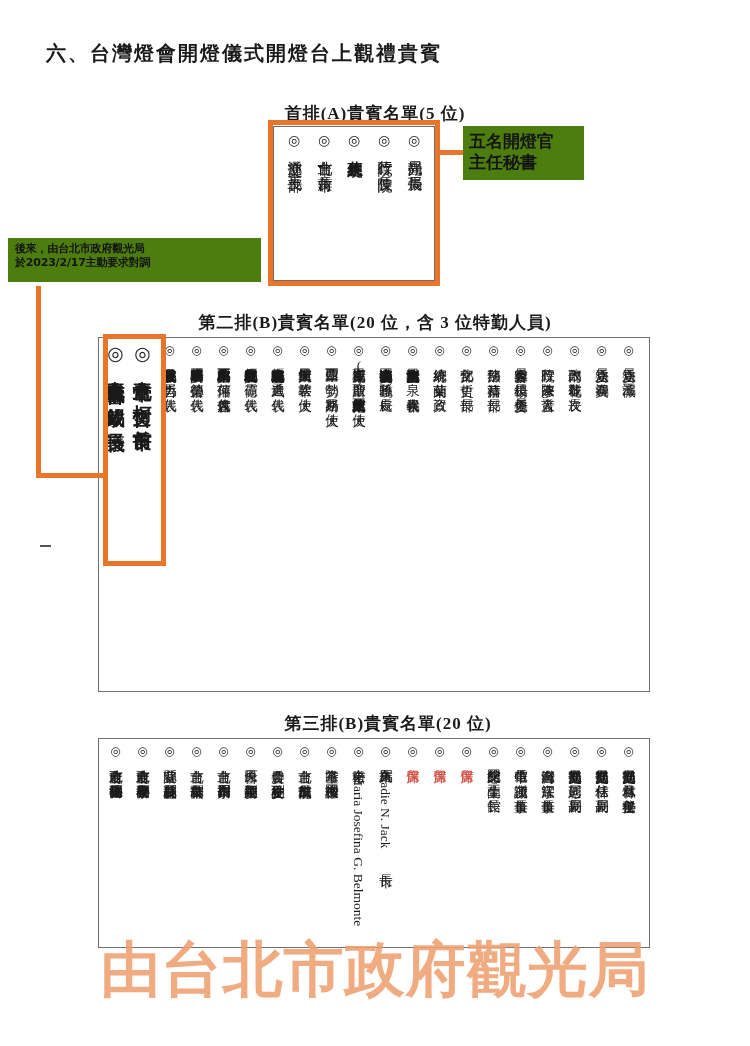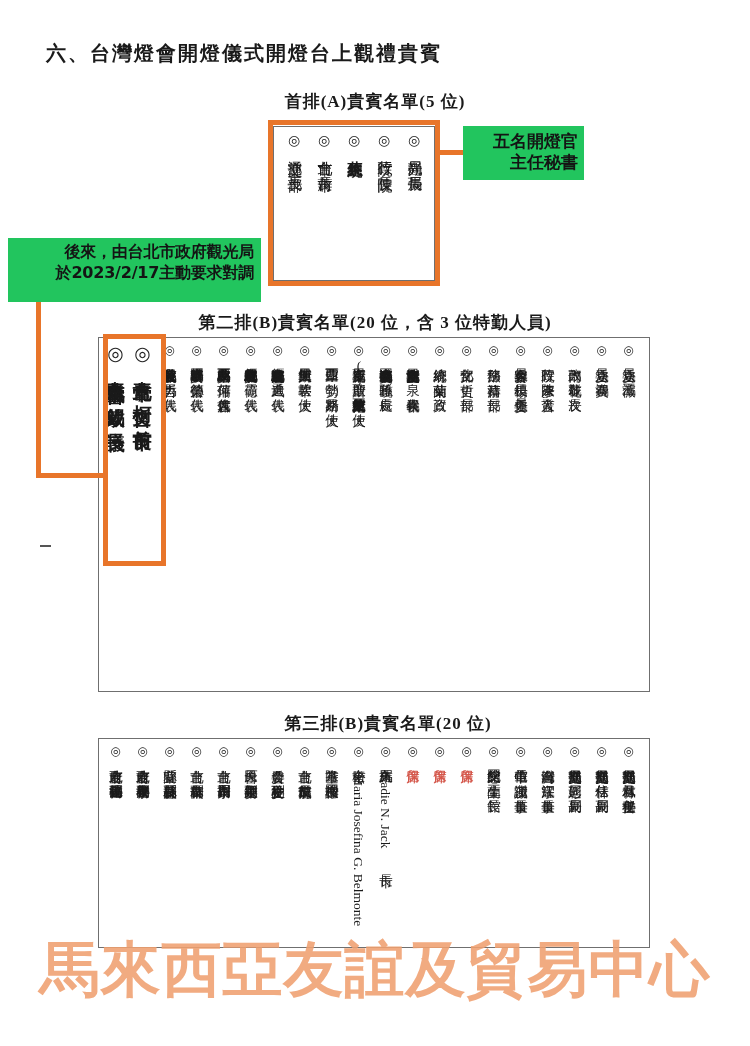--- a/index.html
+++ b/index.html
@@ -29,21 +29,21 @@
   }
 
   .section-heading {
     position: absolute;
     width: 100%;
     text-align: center;
     font-size: 17px;
     font-weight: 700;
     letter-spacing: 1px;
   }
-  #heading-a { top: 90px; }
+  #heading-a { top: 102px; }
   #heading-b { top: 311px; }
   #heading-c { top: 712px; padding-left: 13px; }
 
   
   .guest-box {
     position: absolute;
     border: 1.5px solid #6f6f6f;
     background: #ffffff;
     box-sizing: border-box;
     display: flex;
@@ -109,38 +109,37 @@
   .latin {
     writing-mode: vertical-rl;
     text-orientation: mixed;
     font-family: "Liberation Serif", "DejaVu Serif", serif;
     letter-spacing: 0px;
   }
 
   
   .callout {
     position: absolute;
-    background: #22c55e;
+    background: #4d7c0f;
     color: #141414;
     font-family: "DejaVu Sans", "Liberation Sans", sans-serif;
     font-weight: 700;
     box-sizing: border-box;
-    text-align: right;
   }
   #callout-right {
     left: 463px; top: 126px; width: 121px; height: 54px;
     padding: 5px 6px;
     font-size: 17px;
     line-height: 1.22;
     letter-spacing: 0px;
   }
   #callout-left {
-    left: 8px; top: 238px; width: 253px; height: 64px;
+    left: 8px; top: 238px; width: 253px; height: 44px;
     padding: 4px 7px;
-    font-size: 16px;
+    font-size: 11px;
     line-height: 1.3;
     letter-spacing: -0.2px;
   }
 
   
   .hl-rect {
     position: absolute;
     border: 5px solid #e8752a;
     box-sizing: border-box;
     background: transparent;
@@ -392,13 +391,13 @@
 <div class="callout" id="callout-right">
   <div>五名開燈官</div>
   <div>主任秘書</div>
 </div>
 
 <div class="callout" id="callout-left">
   <div>後來，由台北市政府觀光局</div>
   <div>於2023/2/17主動要求對調</div>
 </div>
 
-<div id="watermark">馬來西亞友誼及貿易中心</div>
+<div id="watermark">由台北市政府觀光局</div>
 
 </body></html>

